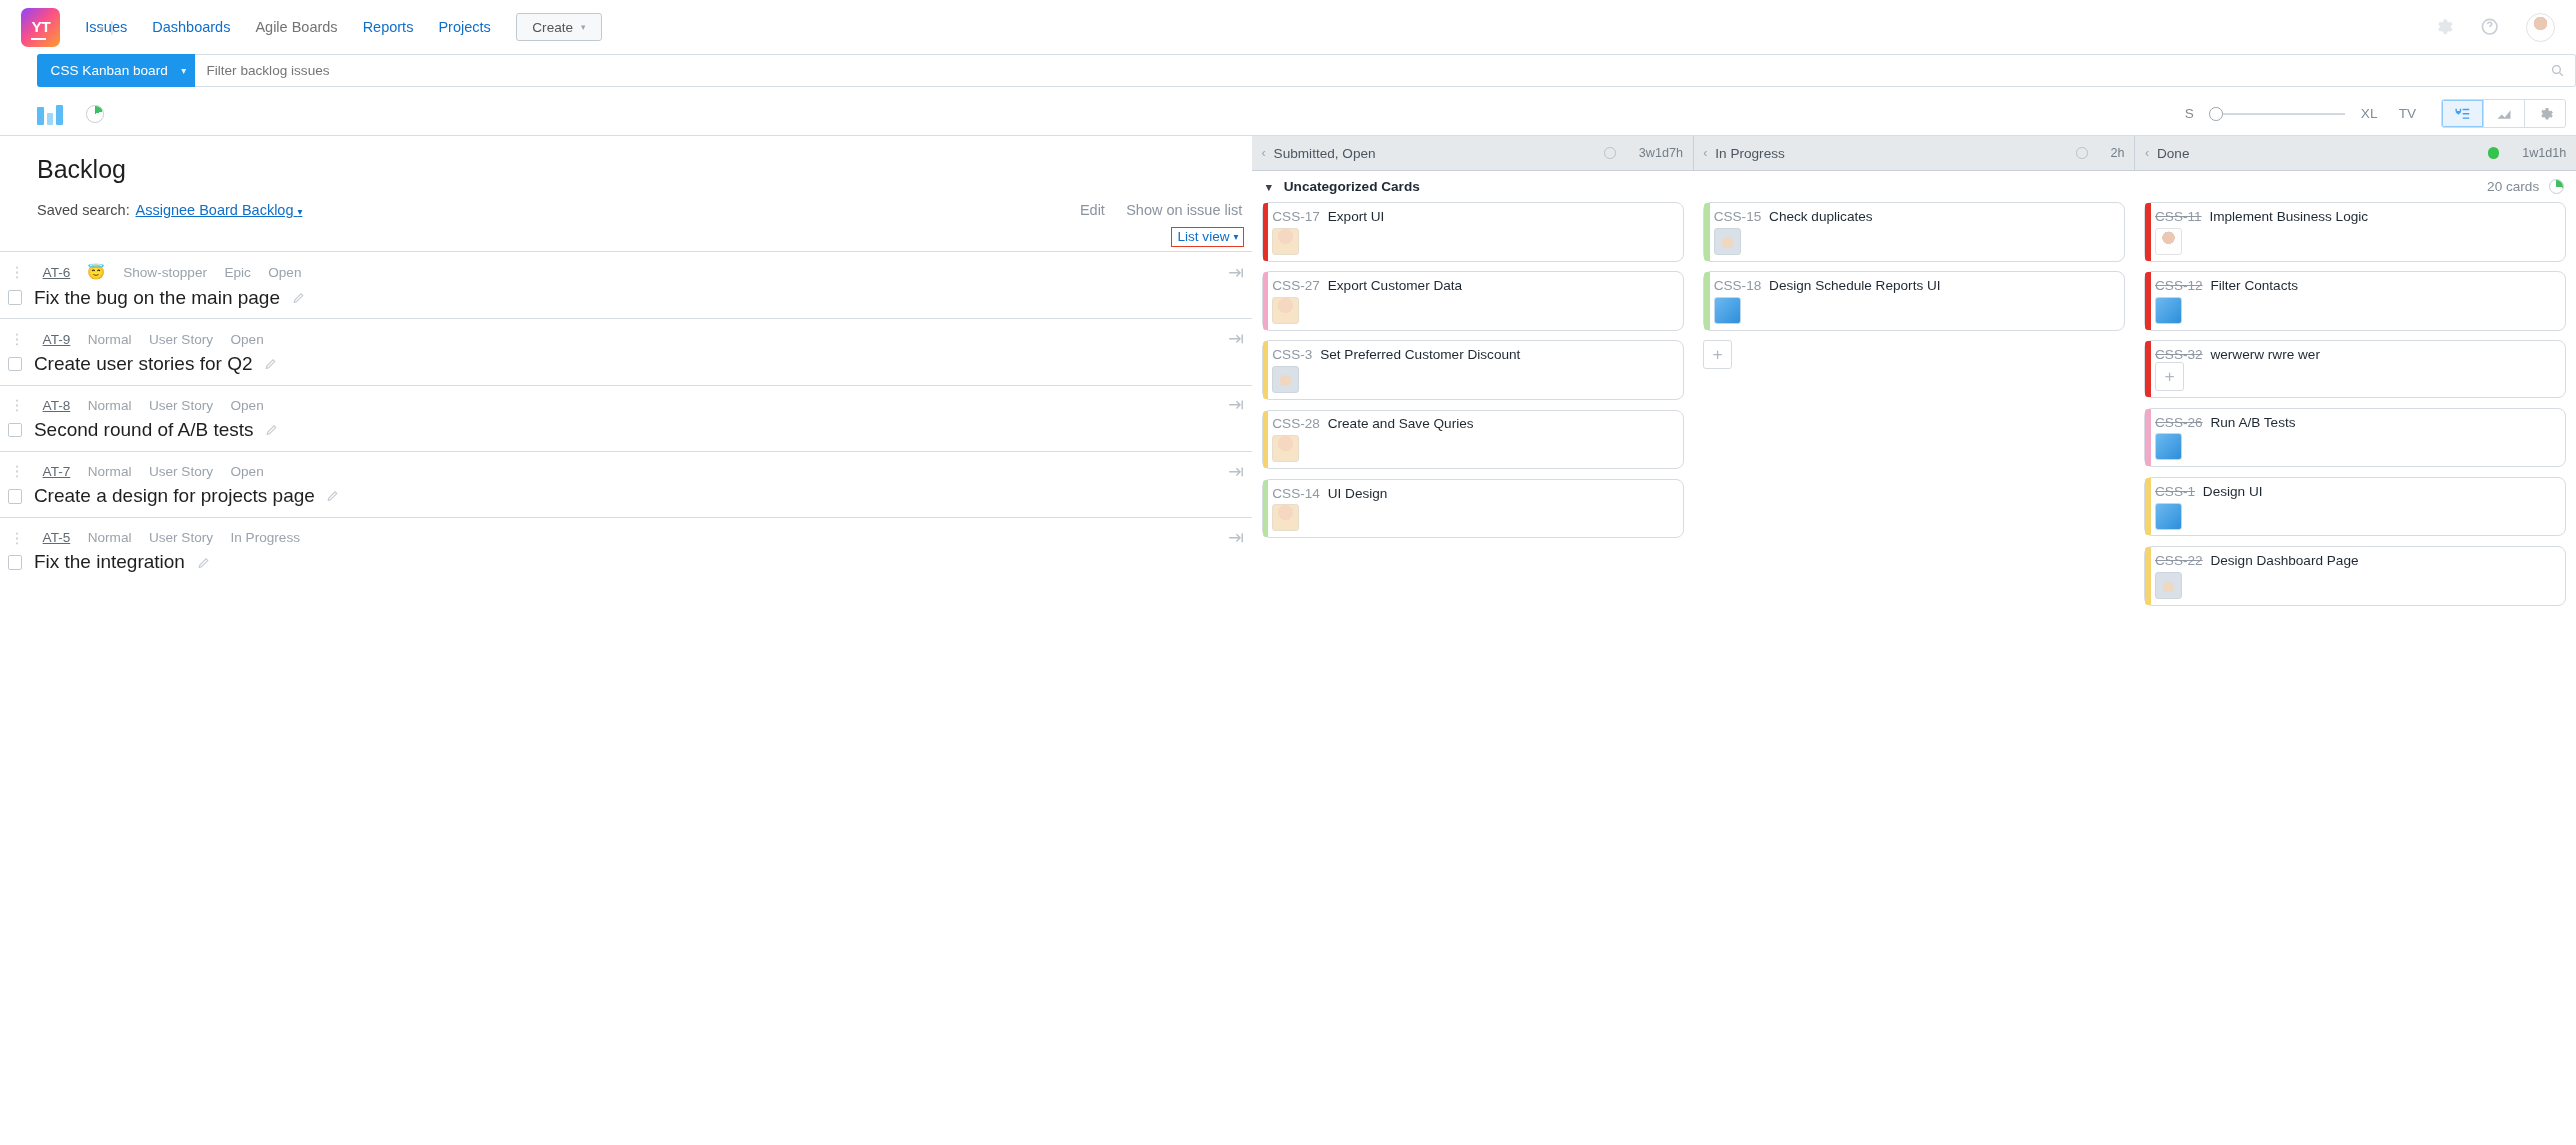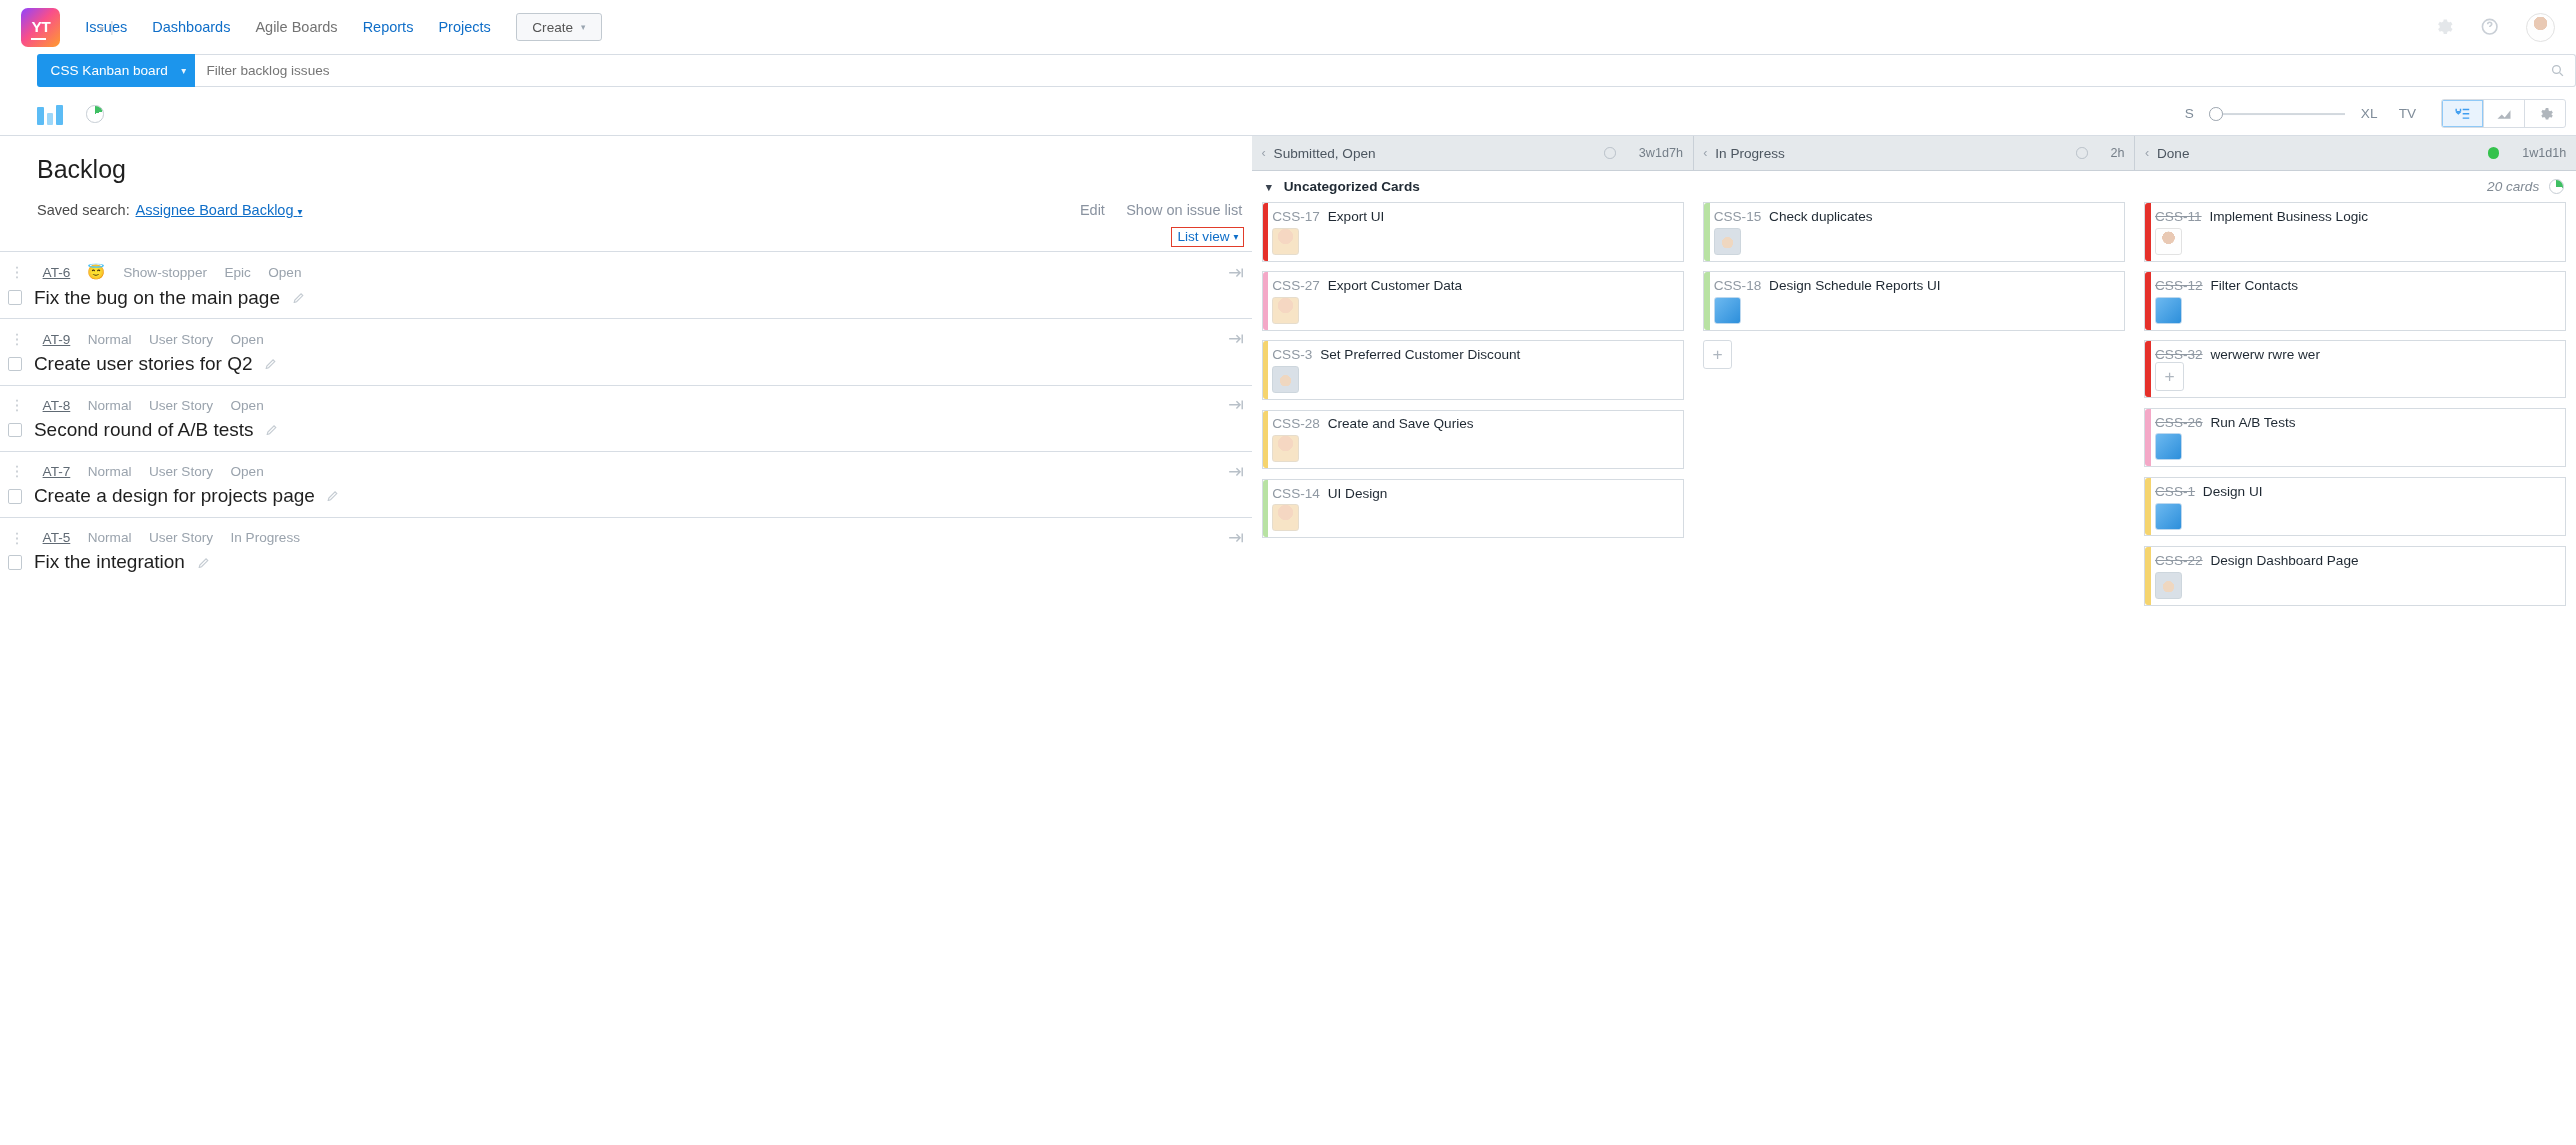--- a/index.html
+++ b/index.html
@@ -101,28 +101,28 @@
   .col-h .collapse{color:#9aa3ad;cursor:pointer;font-size:12.6px;}
   .col-h .name{color:#4c5660;}
   .col-h .badge{margin-left:auto;display:flex;align-items:center;gap:23px;color:#747e88;font-size:12.6px;}
   .dot-empty{width:11.6px;height:11.6px;border-radius:50%;border:1.9px solid #b9c1c9;display:inline-block;}
   .dot-green{width:11.6px;height:11.6px;border-radius:50%;background:#35c24d;display:inline-block;}
   
   .swim-head{display:flex;align-items:center;padding:7.8px 11.6px 7.8px 11.6px;gap:9.7px;}
   .swim-head .tri{color:#3b4450;font-size:10.7px;cursor:pointer;}
   .swim-head .stitle{font-weight:700;color:#1f2933;}
   .swim-head-spacer{flex:1;}
-  .swim-head .count{color:#808a94;font-style:italic;}
+  .swim-head .count{color:#808a94;}
   .swim-head .pie{width:15.5px;height:15.5px;border-radius:50%;border:1.9px solid #c6cdd4;position:relative;}
   .swim-head .pie::after{content:"";position:absolute;inset:0;border-radius:50%;background:conic-gradient(#3fbf63 0 100deg,transparent 100deg 360deg);}
   
   .cols{display:flex;flex:1;overflow:hidden;}
   .col{flex:1;padding:0 9.7px 9.7px 9.7px;display:flex;flex-direction:column;gap:9.7px;overflow:auto;}
   
-  .card{border:1px solid #d5dbe1;border-radius:0;padding:5.8px 7.8px 5.8px 9.7px;position:relative;background:#fff;cursor:pointer;}
+  .card{border:1px solid #d5dbe1;border-radius:8px;padding:5.8px 7.8px 5.8px 9.7px;position:relative;background:#fff;cursor:pointer;}
   .card .stripe{position:absolute;left:0;top:0;bottom:0;width:5.8px;border-radius:2.9px 0 0 2.9px;}
   .card-head{display:flex;gap:7.8px;align-items:baseline;flex-wrap:wrap;}
   .card-id{color:#9099a3;}
   .card-id.struck{text-decoration:line-through;}
   .card-title{color:#1f2933;}
   .card-av{width:27px;height:27px;border-radius:2.9px;margin-top:3.9px;display:block;}
   
   .add-card{width:29px;height:29px;border:1px solid #d5dbe1;border-radius:2.9px;display:flex;align-items:center;justify-content:center;color:#aeb6bf;cursor:pointer;font-size:17.4px;}
   
   

